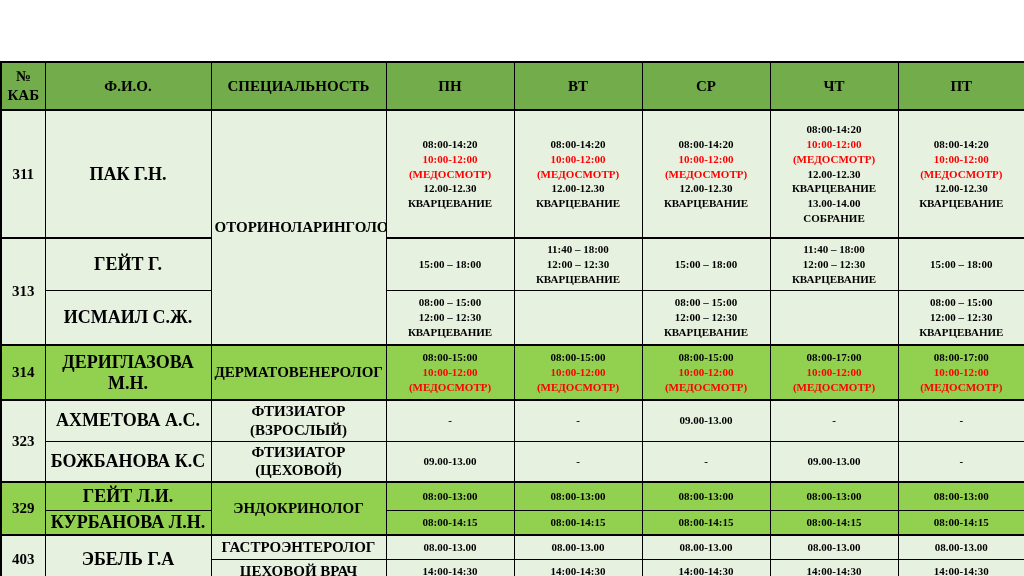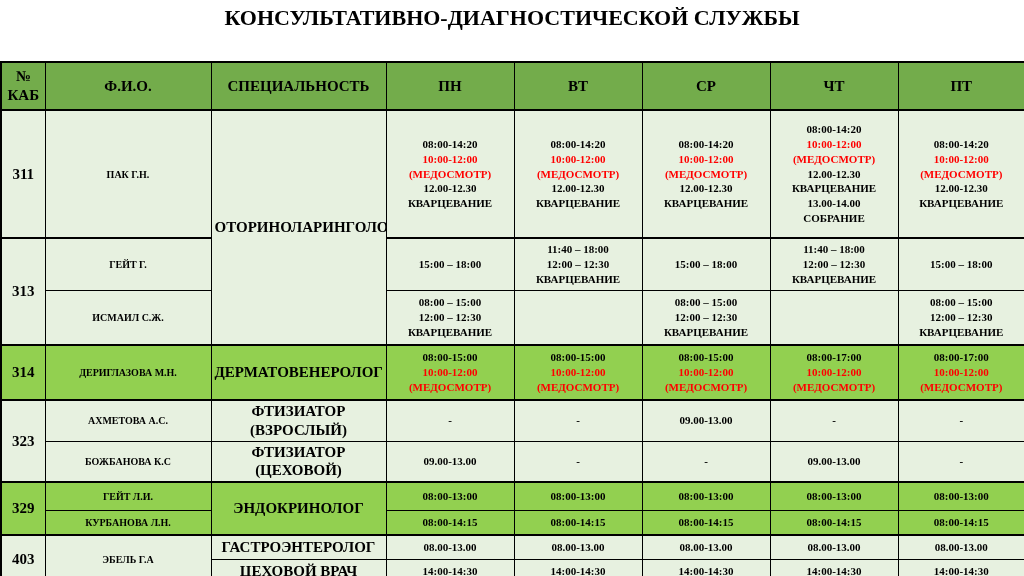--- a/index.html
+++ b/index.html
@@ -38,21 +38,21 @@
   table{border:2px solid var(--border);}
   tr.group-start td, tr.group-start th{border-top-width:2px;}
   thead th{
     background:var(--header_green);
     font-size:15px;
     line-height:1.25;
   }
   td{background:var(--pale_green);}
   tr.bright td{background:var(--bright_green);}
   .cab{font-size:15px;}
-  .fio{font-size:10px;}
+  .fio{font-size:18px;}
   .spec{font-size:15px;line-height:1.25;}
   .sched{font-size:11px;line-height:1.34;}
   .sched .line{display:block;white-space:nowrap;}
   .sched .red{color:var(--red);}
   
   tr.r-pak{height:128px;}
   tr.r-sez{height:52px;}
   tr.r-ism{height:55px;}
   tr.r-der{height:55px;}
   tr.r-akh{height:39px;}
@@ -60,21 +60,20 @@
   tr.r-geit{height:28px;margin-top:20px;}
   tr.r-kurb{height:25px;}
   tr.r-gastro{height:24px;}
   tr.r-tseh{height:25px;}
   thead tr{height:48px;}
 </style>
 </head>
 <body>
 
 <div class="title">
-  <div>КОНСУЛЬТАТИВНО-ДИАГНОСТИЧЕСКОЙ СЛУЖБЫ</div>
 </div>
 
 <table>
   <colgroup>
     <col style="width:44px">
       <col style="width:166px">
       <col style="width:175px">
     <col style="width:128px">
       <col style="width:128px">
       <col style="width:128px">

